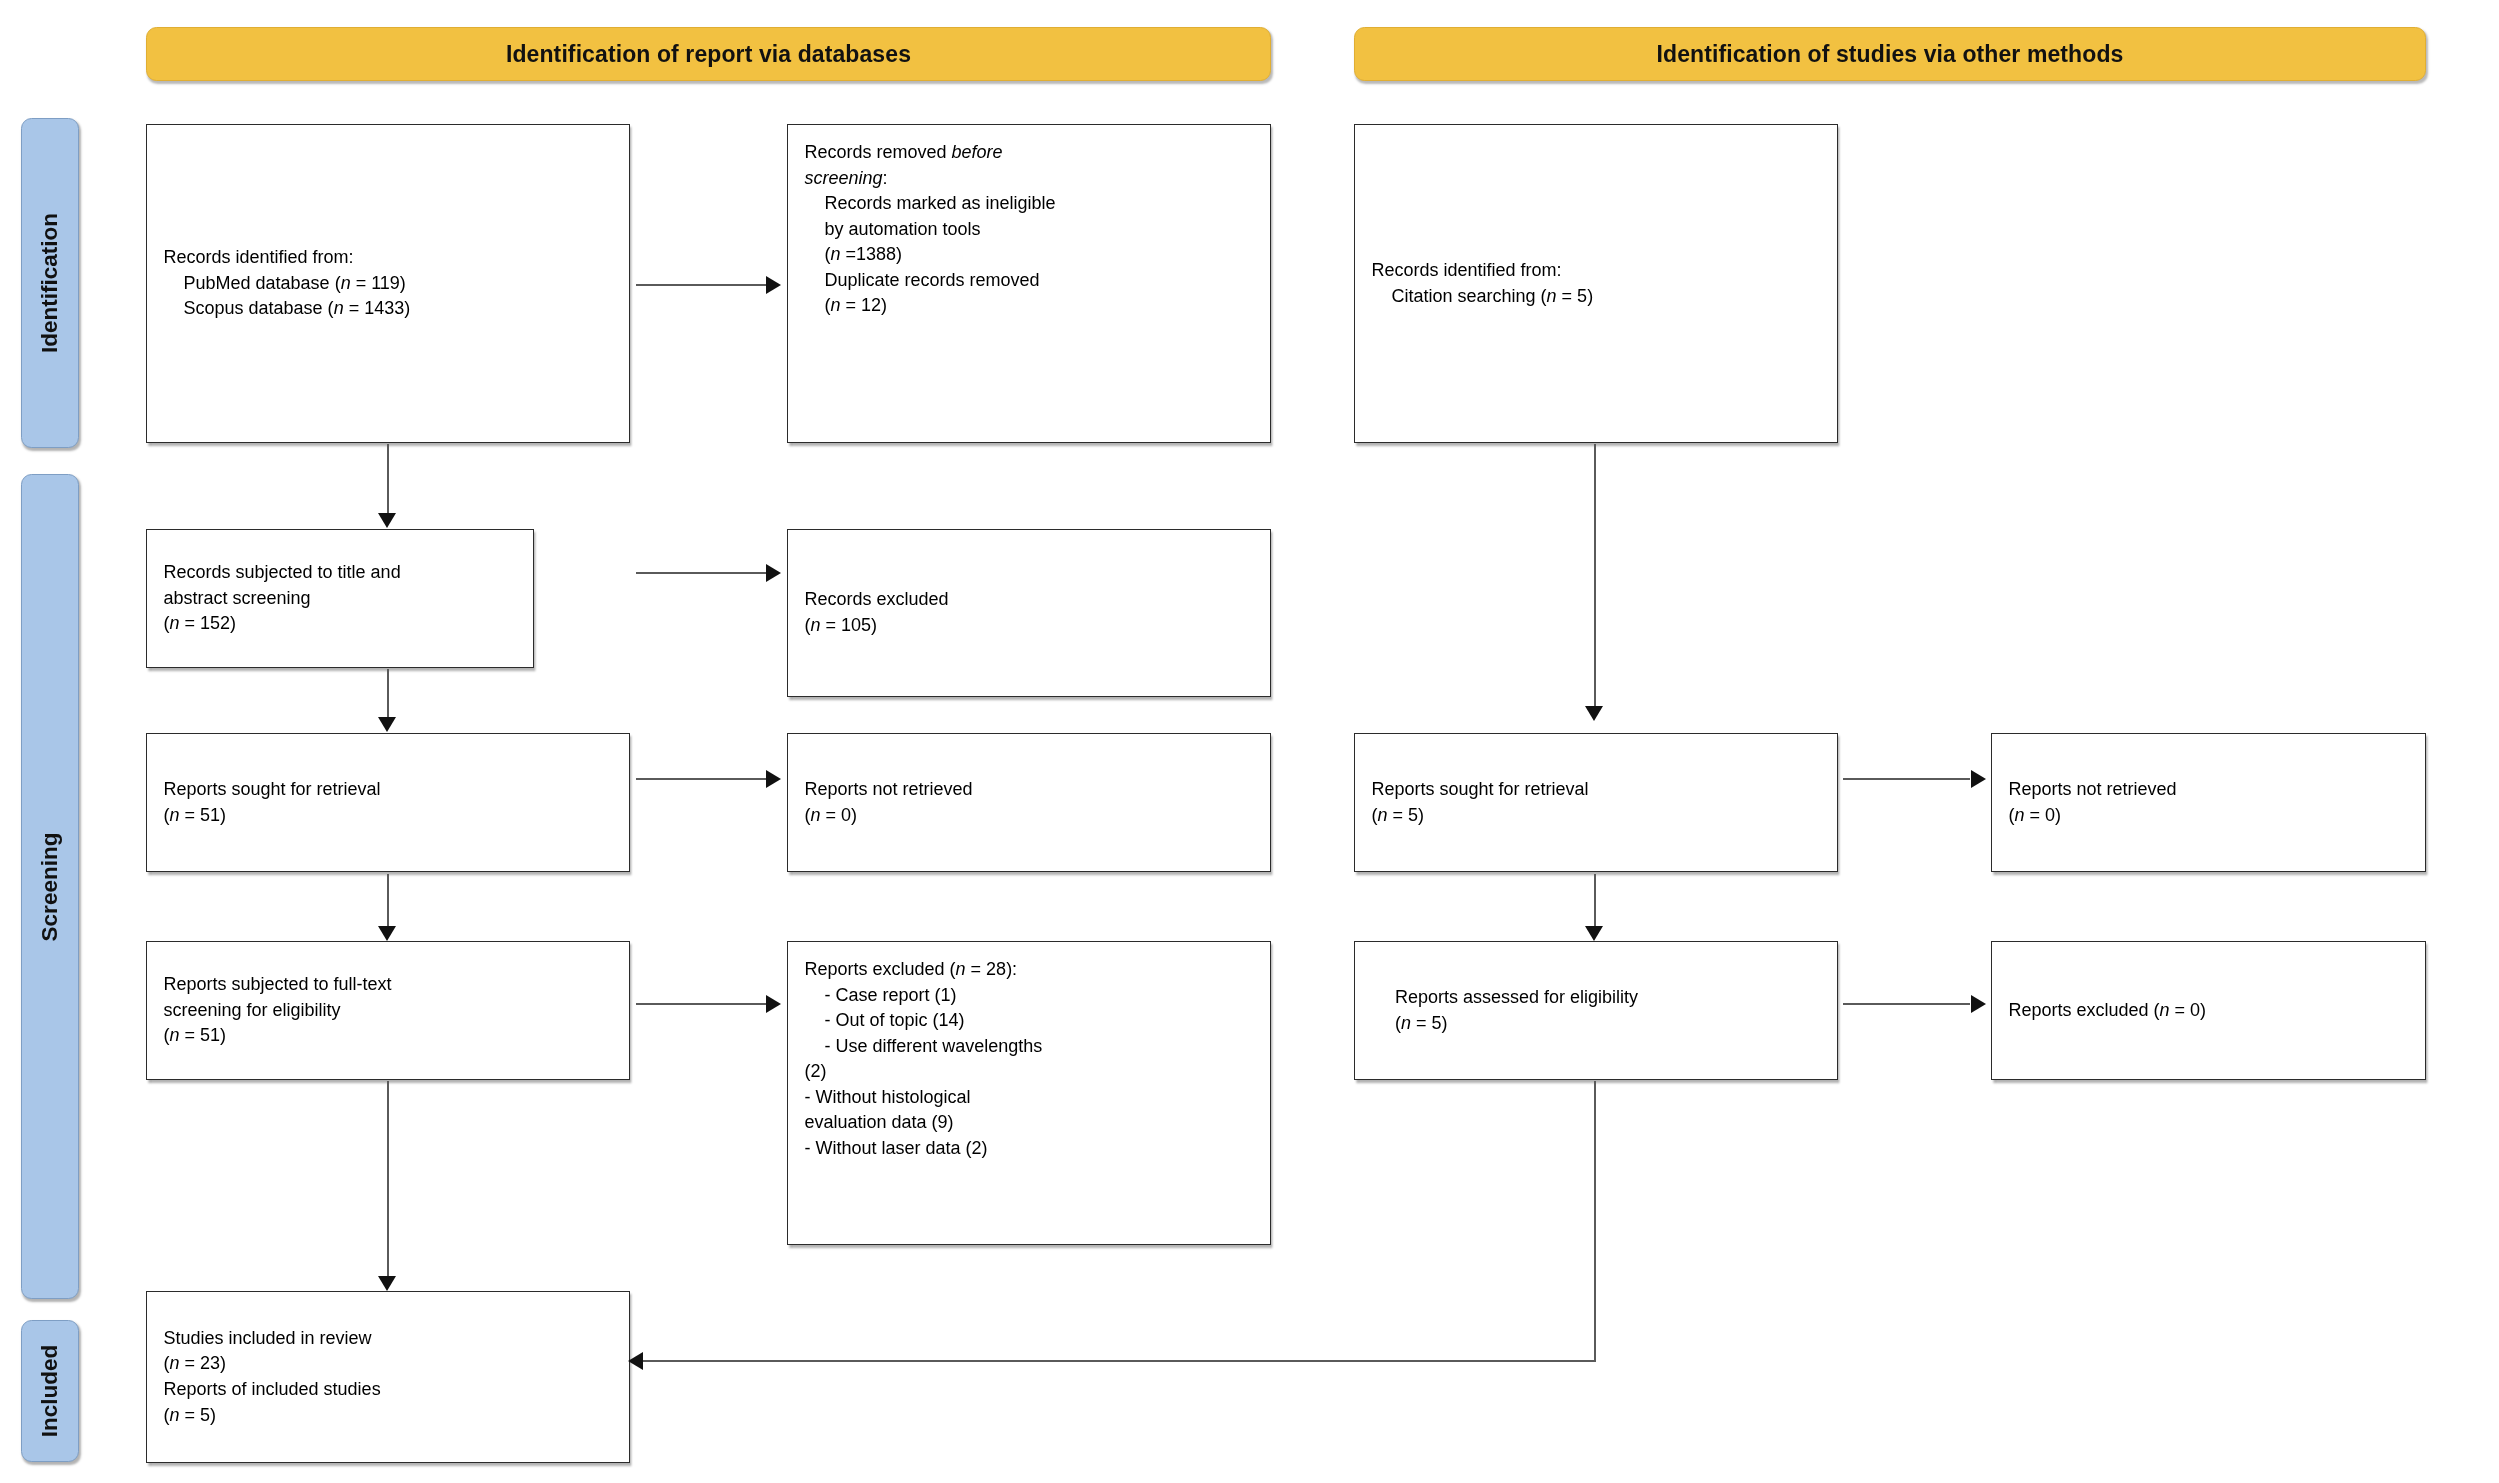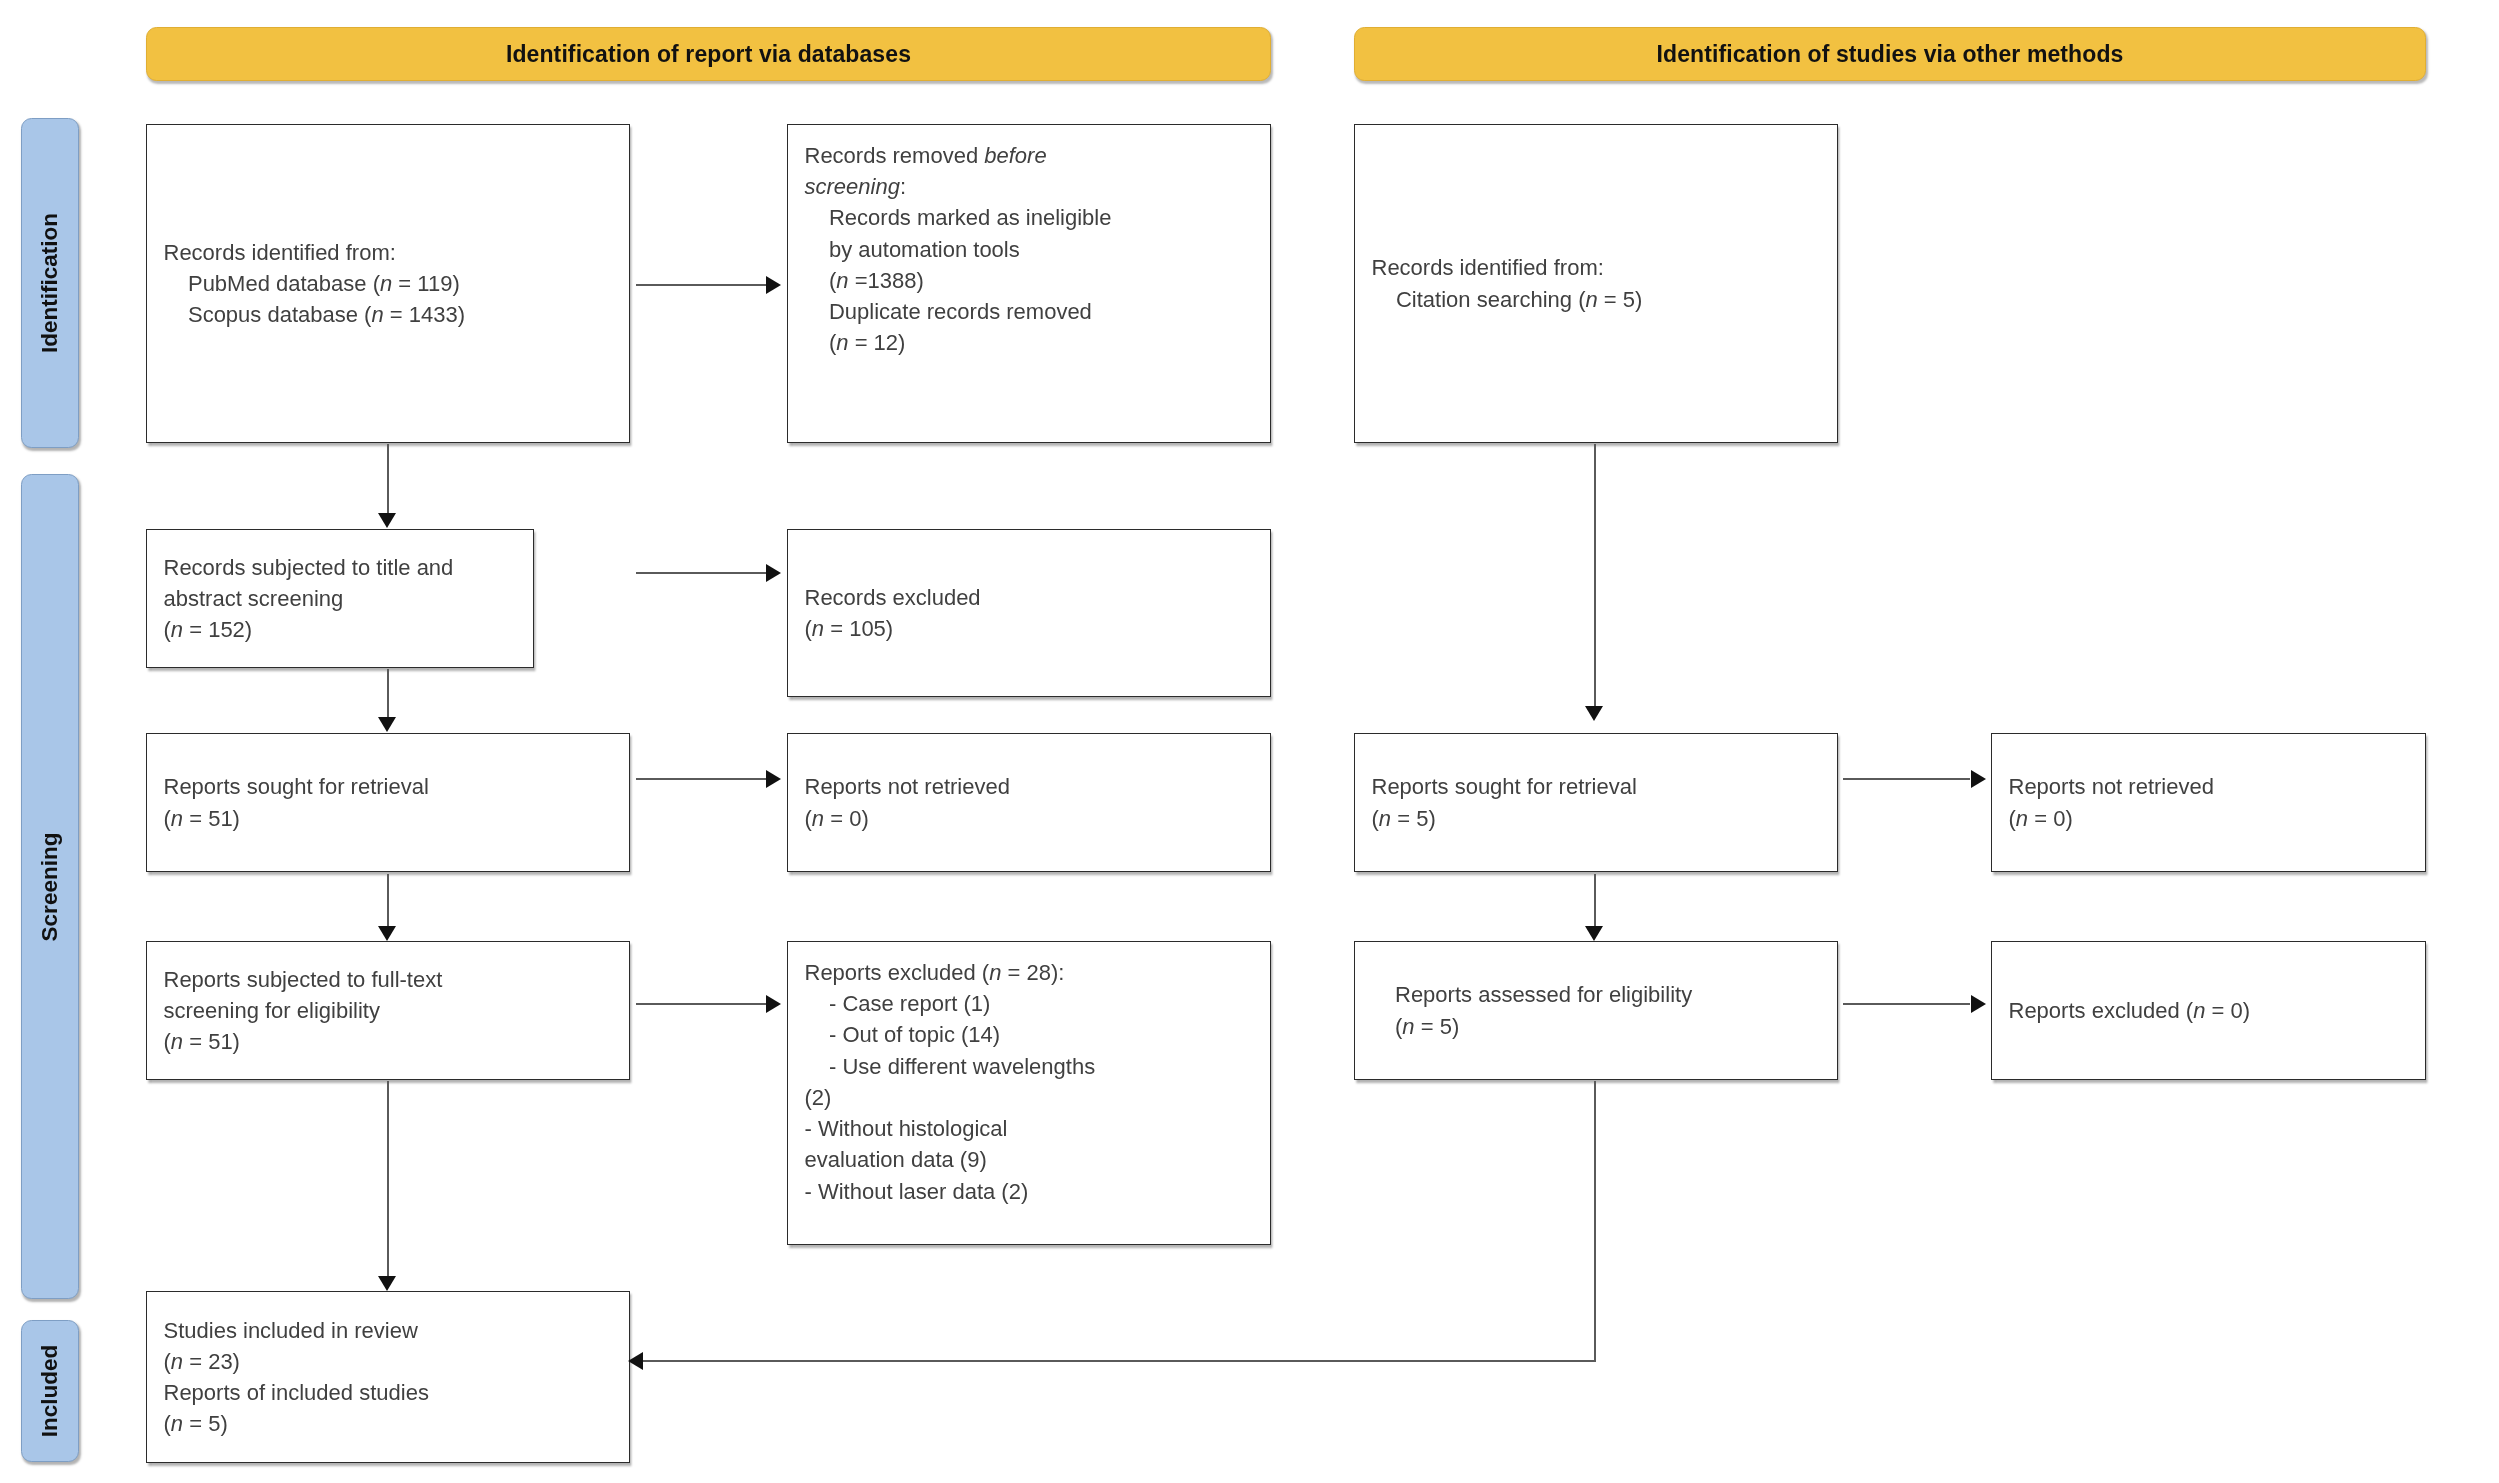--- a/index.html
+++ b/index.html
@@ -58,23 +58,23 @@
   
   .box {
     background: #ffffff;
     border: 1.5px solid #2B2B2B;
     box-shadow: 2.2px 3px 2.2px rgba(0,0,0,0.32);
     display: flex;
     align-items: center;
     padding: 0 16.5px;
   }
   .box .txt {
-    font-size: 22px;
+    font-size: 18px;
     line-height: 1.42;
-    color: #404040;
+    color: #000000;
     white-space: pre-wrap;
   }
   .box.vtop { align-items: flex-start; padding-top: 15px; }
 
   .ital { font-style: italic; }
 
   
   .vline { background: #5A5A5A; width: 2.2px; }
   .hline { background: #5A5A5A; height: 2.2px; }
 

